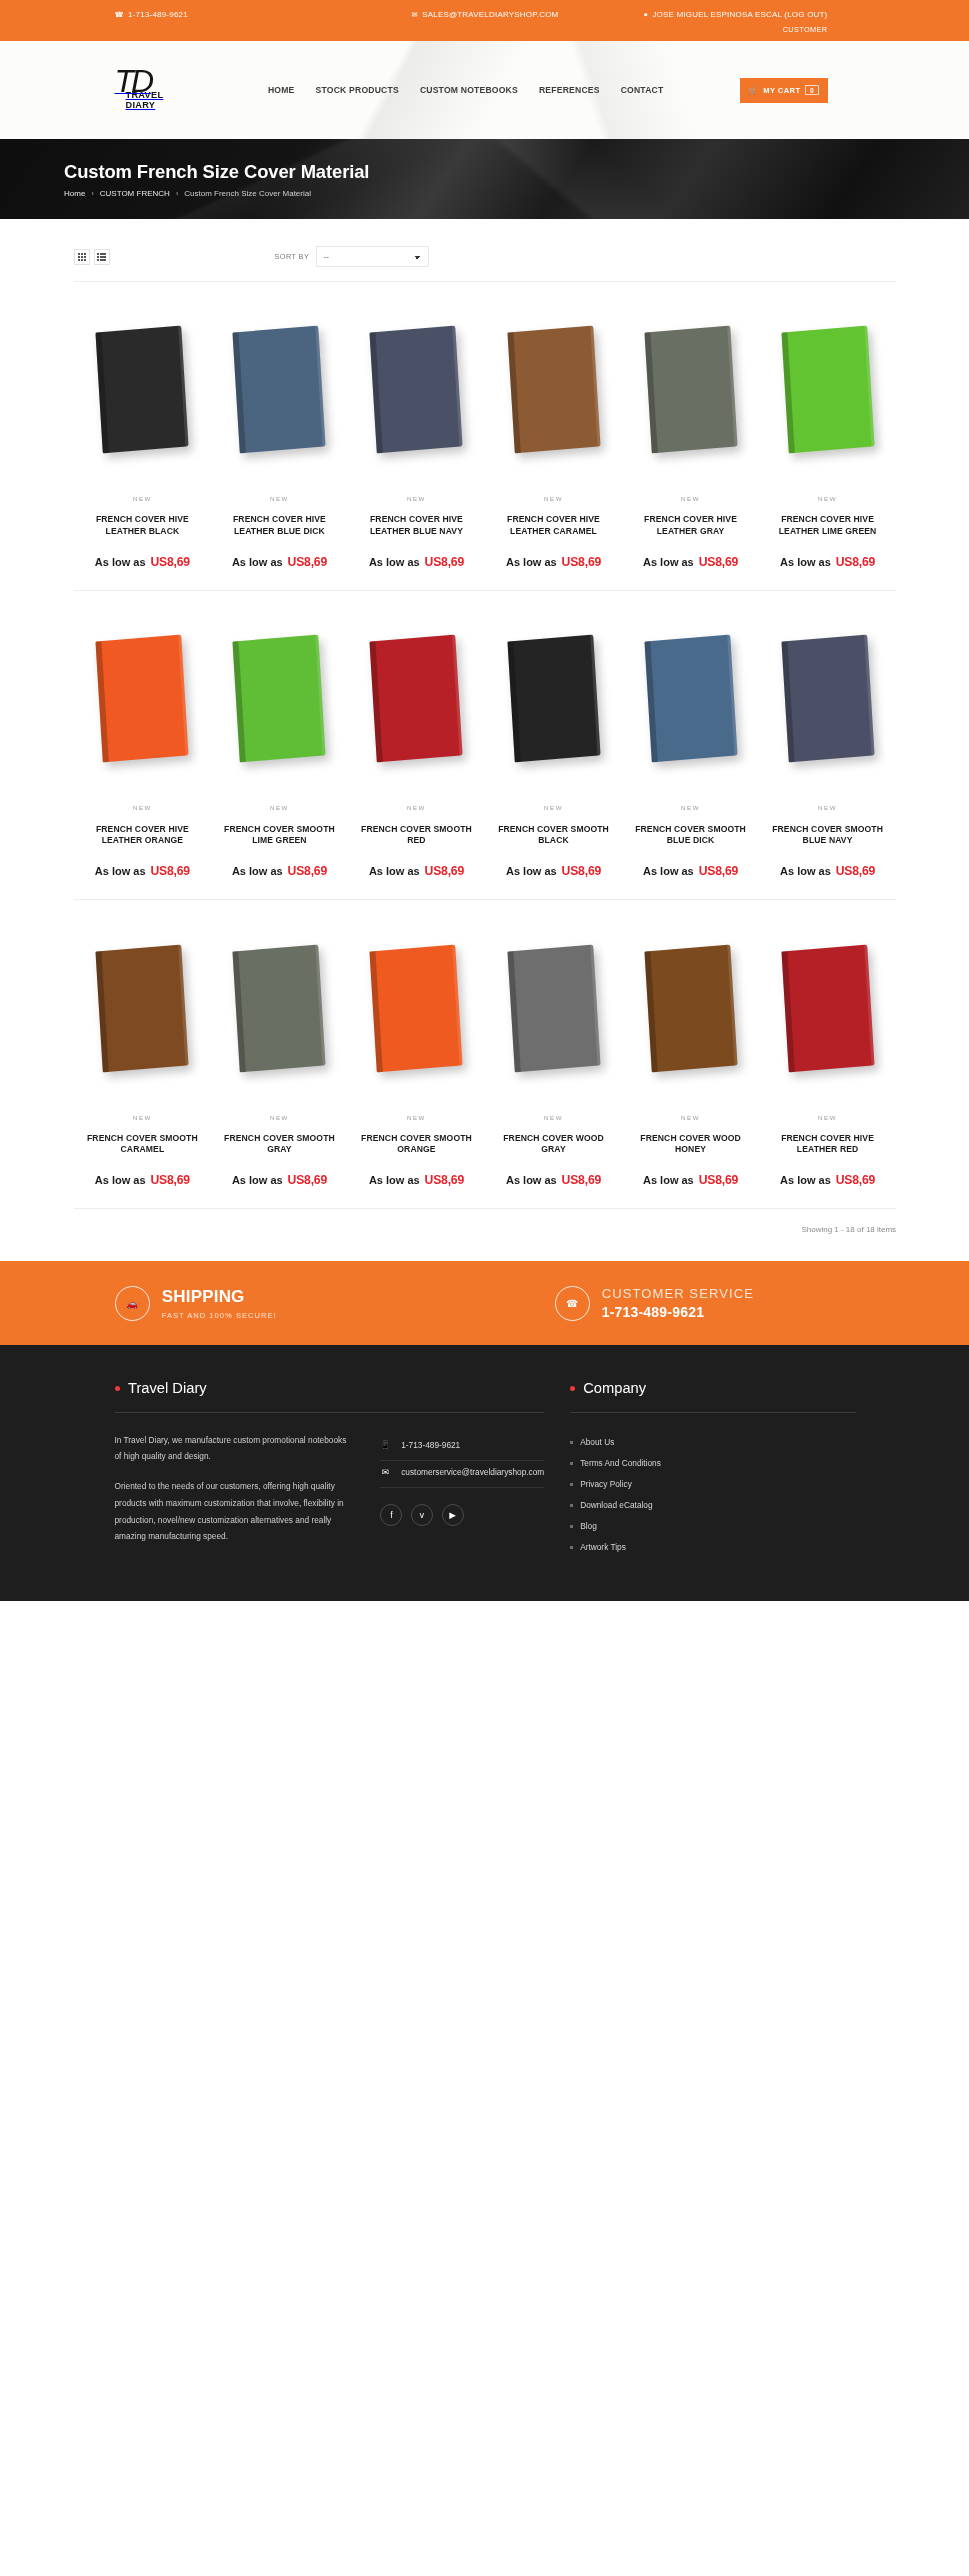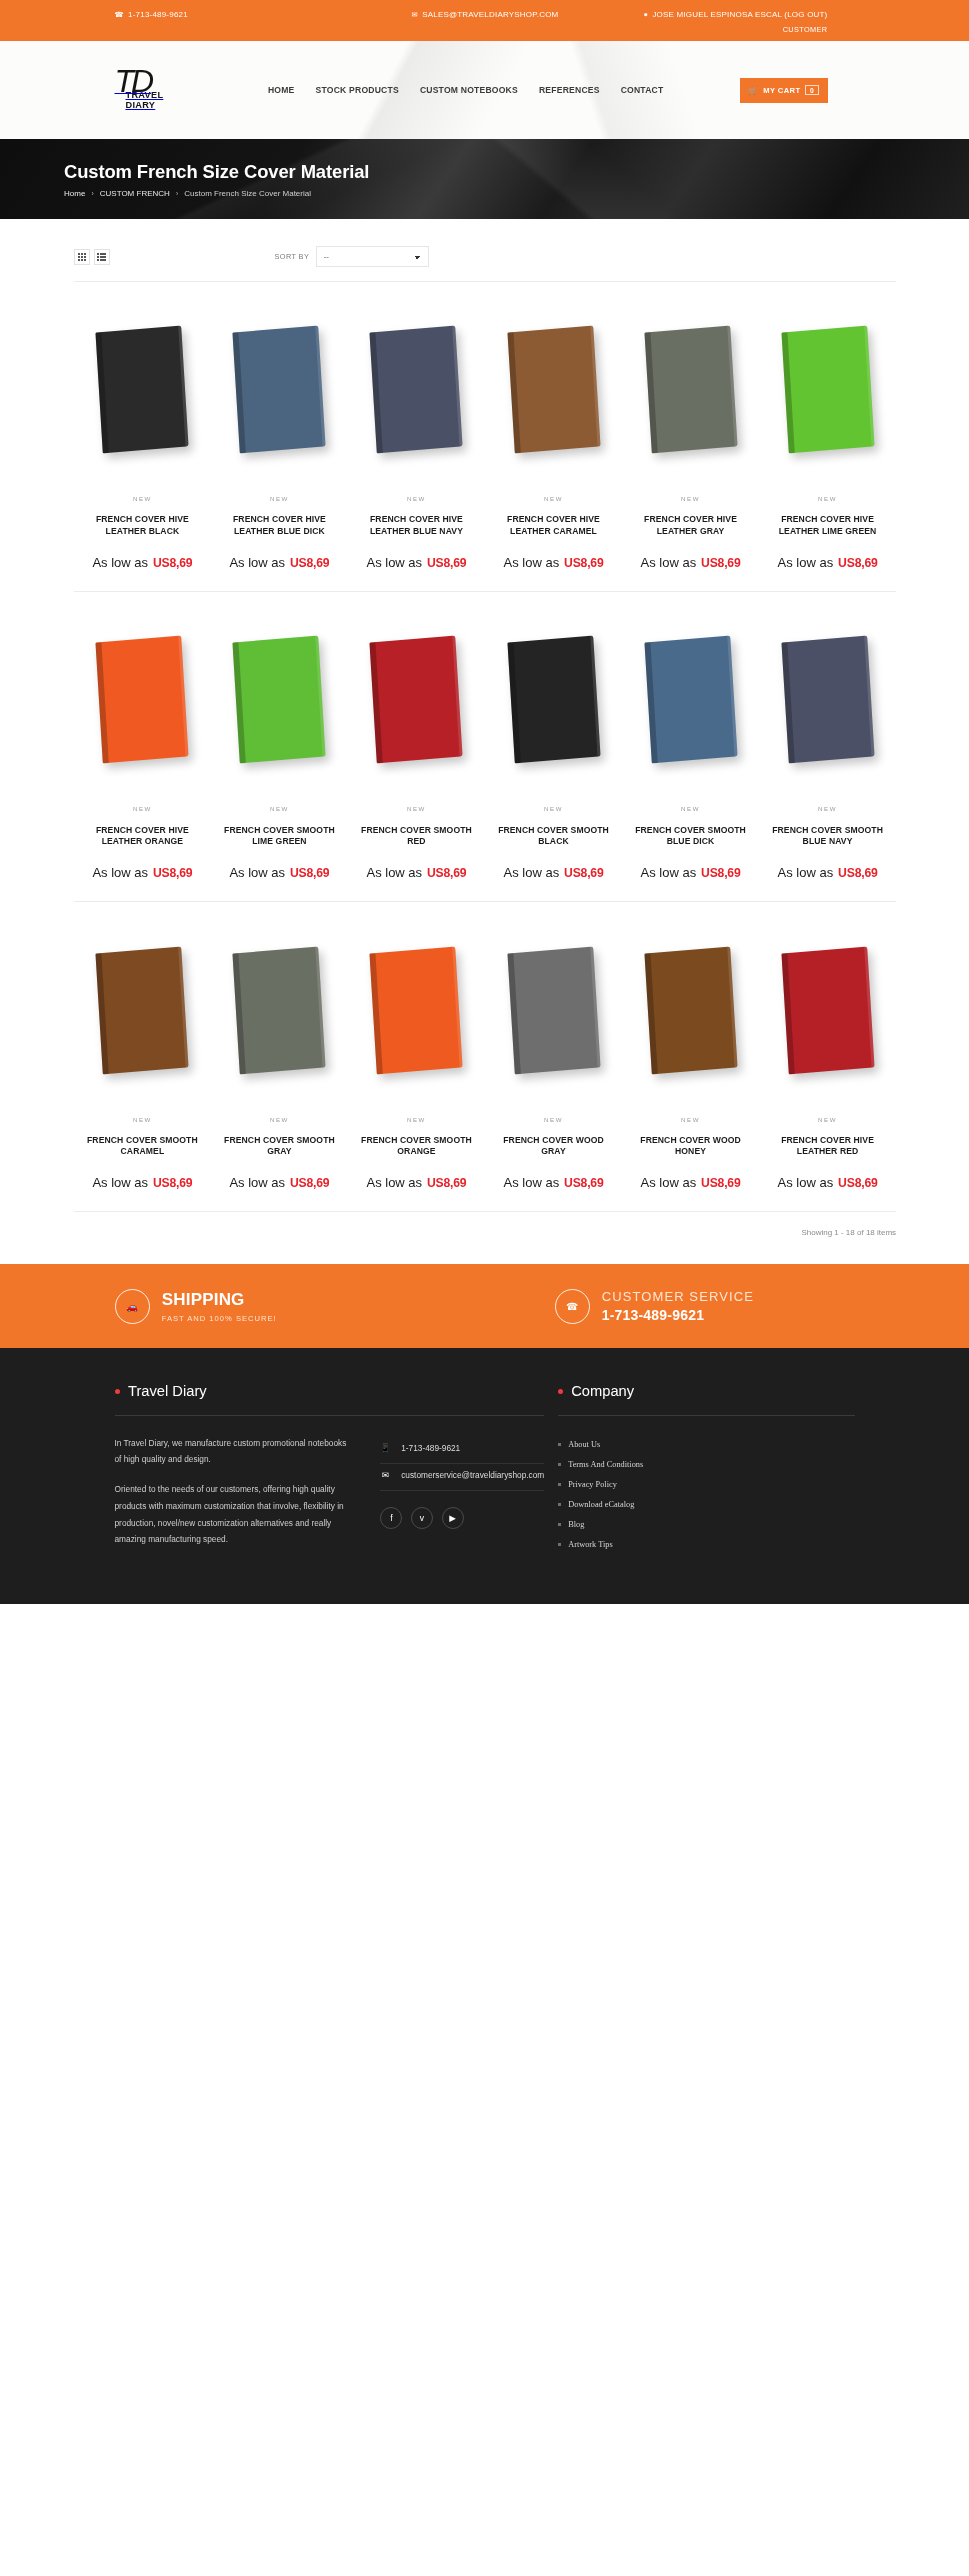--- a/index.html
+++ b/index.html
@@ -188,21 +188,21 @@
     letter-spacing: 1.6px; margin-bottom: 12.2px;
   }
   .pname {
     font-size: 8.6px; font-weight: 700; color: #1b1b1b;
     letter-spacing: 0.1px; line-height: 1.35;
     min-height: 24.5px; margin-bottom: 16px;
   }
   .price-row {
     display: flex; align-items: baseline; justify-content: center; gap: 4.9px;
   }
-  .aslow { font-size: 13px; font-weight: 400; color: #1b1b1b; }
+  .aslow { font-size: 11px; font-weight: 700; color: #1b1b1b; }
   .price { font-size: 12.2px; font-weight: 700; color: #e8222a; letter-spacing: -0.2px; }
 
   .showing {
     text-align: right;
     padding: 16px 4.9px 27px;
     font-size: 8px; color: #8b8b8b;
   }
 
   
   .svcbar { background: #f2762a; padding: 24.5px 0; }
@@ -219,21 +219,21 @@
     display: flex; align-items: center; justify-content: center;
     color: #fff; flex: none;
   }
   .svc-t1 { font-size: 17px; font-weight: 700; color: #fff; letter-spacing: 0.2px; }
   .svc-t2 { font-size: 7.6px; color: #ffe6d3; letter-spacing: 1px; margin-top: 4.3px; }
   .svc.cs .svc-t1 { font-size: 13px; color: #ffe6d3; letter-spacing: 1.1px; font-weight: 400; }
   .svc.cs .svc-t2 { font-size: 14px; font-weight: 700; color: #fff; letter-spacing: 0.2px; margin-top: 3.1px; }
 
   
   .footer { background: #1e1e1e; color: #dcdcdc; padding: 35px 0 43px; }
-  .footer-inner { width: 869px; margin: 0 auto; display: flex; padding: 0 64px; }
+  .footer-inner { width: 869px; margin: 0 auto; display: flex; padding: 0 64px; gap: 12px; }
   .fcol-left { width: 58%; }
   .fcol-right { width: 42%; padding-left: 13.5px; }
   .ftitle {
     display: flex; align-items: center; gap: 8px;
     font-size: 14.7px; color: #fff; font-weight: 400;
     padding-bottom: 16px;
   }
   .fdot { width: 5.5px; height: 5.5px; border-radius: 50%; background: #ef3b3b; flex: none; }
   .fdiv { border-top: 0.6px solid #3a3a3a; margin-bottom: 18.4px; }
   .fbody { display: flex; gap: 27px; }
@@ -251,21 +251,21 @@
   .fcrow:last-of-type { border-bottom: none; }
   .fcrow .fc-ico { width: 9.8px; color: #fff; font-size: 8.6px; text-align: center; }
   .socials { display: flex; gap: 8.6px; margin-top: 16px; }
   .soc {
     width: 22px; height: 22px; border-radius: 50%;
     border: 0.6px solid #4a4a4a; color: #fff;
     display: flex; align-items: center; justify-content: center;
     font-size: 8.6px; cursor: pointer;
   }
   .flinks { list-style: none; }
-  .flinks li { padding: 5.5px 0; font-family: Liberation Serif, serif; }
+  .flinks li { padding: 5.5px 0; }
   .flinks a {
     color: #d6d6d6; text-decoration: none; font-size: 8.3px;
     display: flex; align-items: center; gap: 7.3px;
   }
   .fsq { width: 3.1px; height: 3.1px; background: #6e6e6e; flex: none; }
 </style>
 </head>
 <body>
 
 <div class="topbar">

